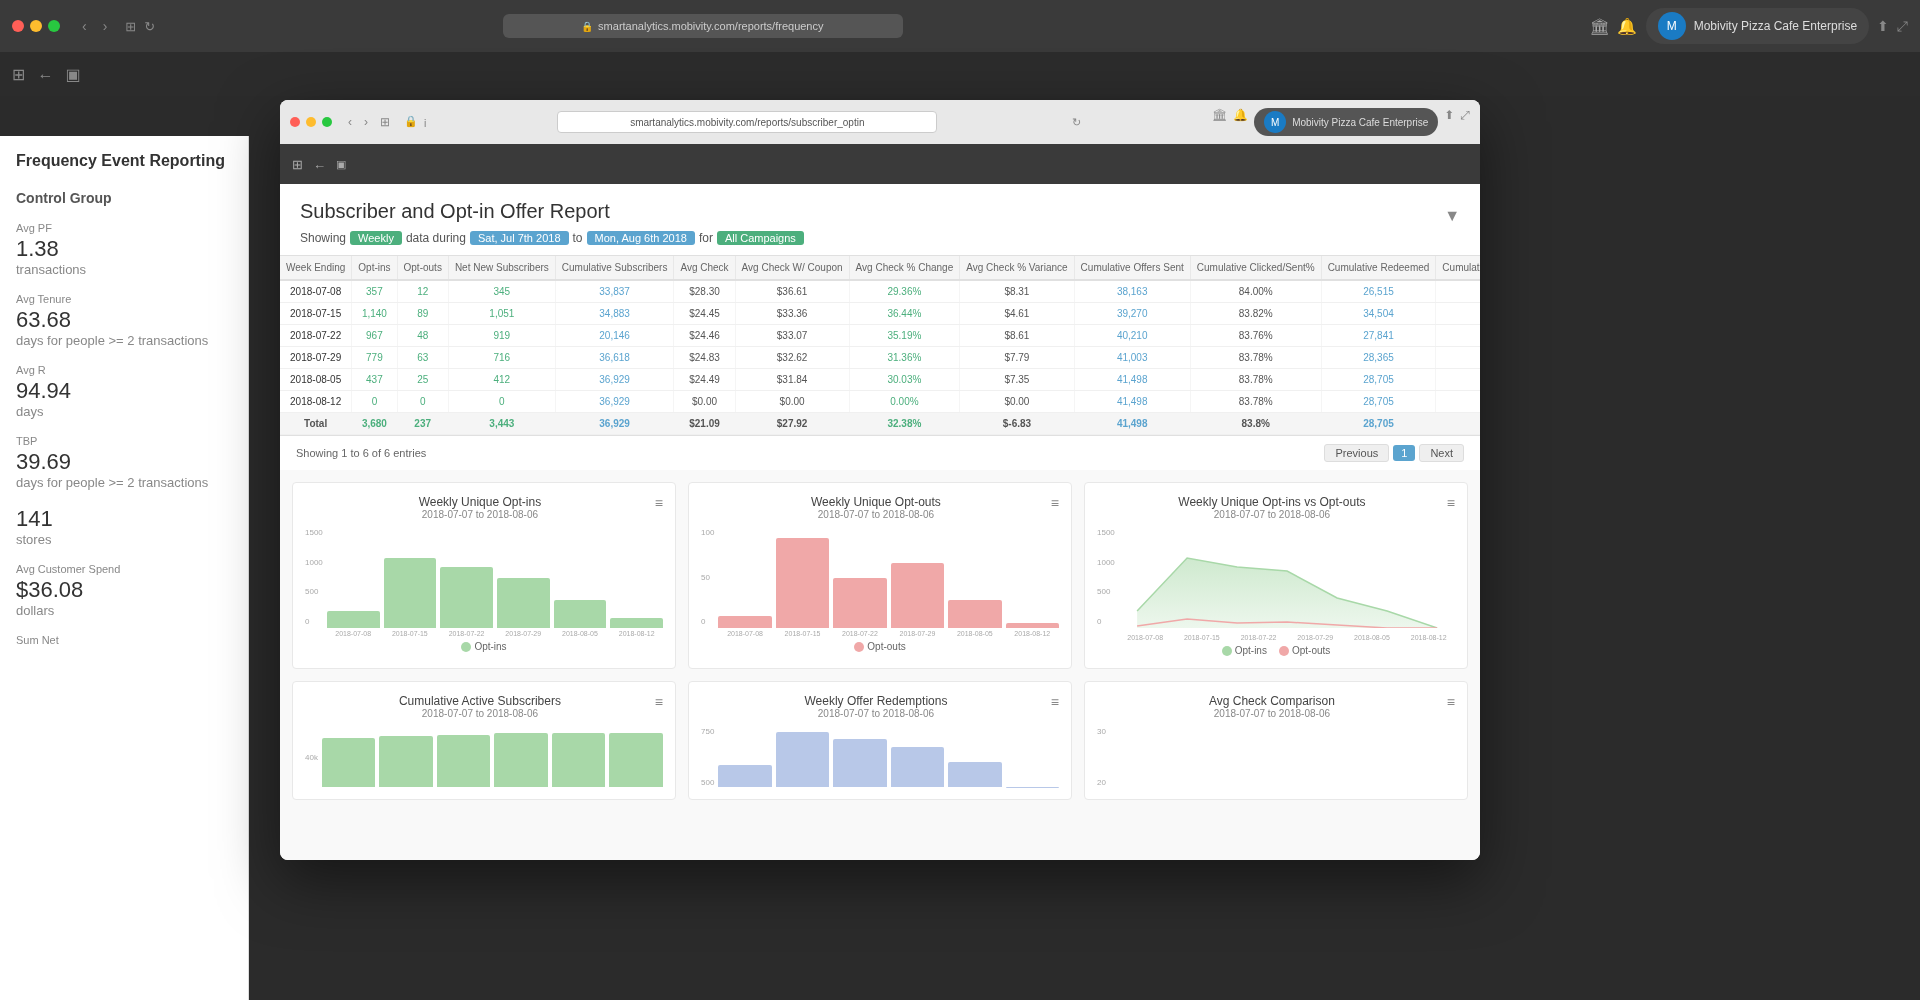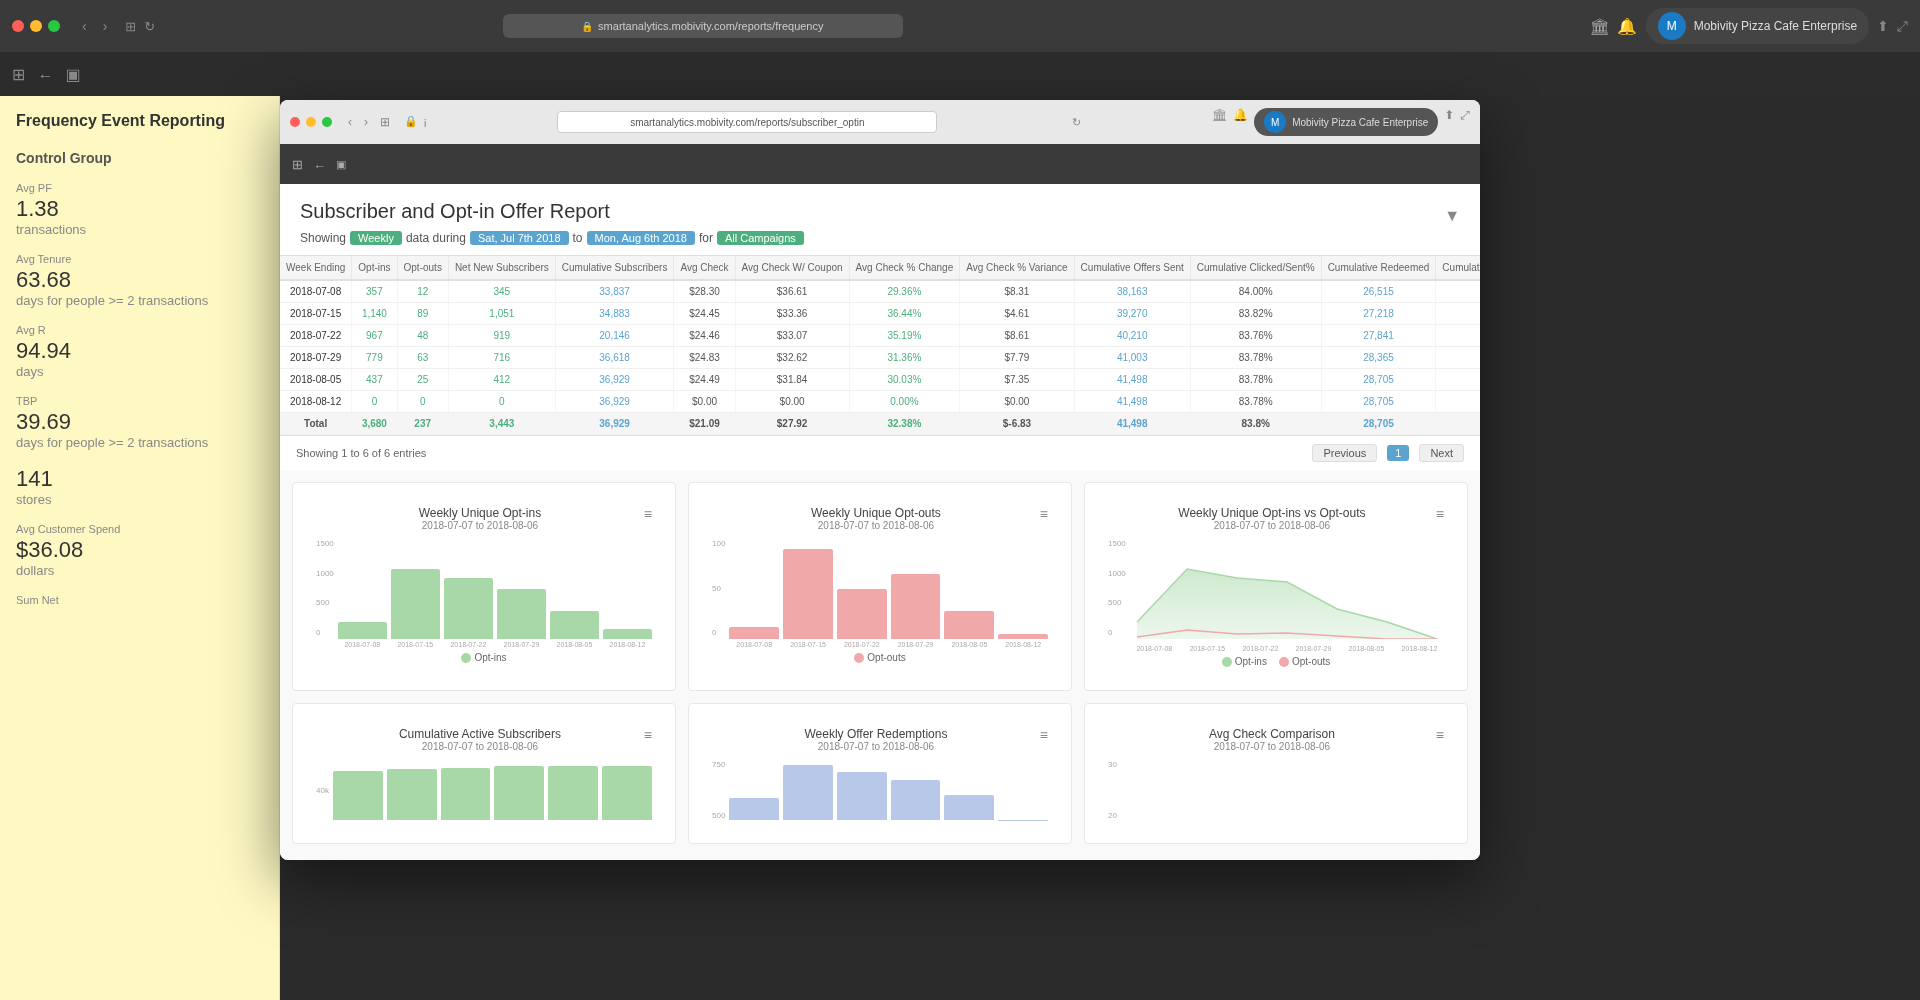--- a/index.html
+++ b/index.html
@@ -61,25 +61,26 @@
       gap: 12px;
     }
     .back-nav-icon { color: #888; font-size: 16px; }
 
     
     .back-content {
       display: flex;
       height: calc(1000px - 52px - 44px);
     }
     .back-sidebar {
-      width: 280px;
-      background: #fef9c3;
+      width: 249px;
+      background: #ffffff;
       border-right: 1px solid #ddd;
       padding: 16px;
       overflow-y: auto;
+      margin-top: 40px;
     }
     .back-sidebar-title { font-size: 16px; font-weight: 600; color: #333; margin-bottom: 20px; }
     .control-group-title { font-size: 14px; font-weight: 600; color: #555; margin-bottom: 16px; }
     .metric-item { margin-bottom: 16px; }
     .metric-label { font-size: 11px; color: #888; margin-bottom: 2px; }
     .metric-value { font-size: 22px; font-weight: 300; color: #333; }
     .metric-sub { font-size: 13px; color: #888; }
 
     
     .front-window {
@@ -182,21 +183,21 @@
     .pagination {
       display: flex; align-items: center; justify-content: space-between;
       padding: 8px 16px; font-size: 11px; color: #666; background: white; border-top: 1px solid #e0e0e0;
     }
     .page-btn { padding: 2px 10px; border: 1px solid #ddd; border-radius: 3px; color: #555; cursor: pointer; font-size: 11px; }
     .page-active { background: #5ba4cf; color: white; border-color: #5ba4cf; padding: 2px 8px; border-radius: 3px; }
 
     
     .charts-section { padding: 12px; display: grid; grid-template-columns: 1fr 1fr 1fr; gap: 12px; }
     .chart-card {
-      background: white; border-radius: 4px; border: 1px solid #e8e8e8; padding: 23px;
+      background: white; border-radius: 4px; border: 1px solid #e8e8e8; padding: 12px;
     }
     .chart-title { font-size: 12px; font-weight: 500; color: #444; text-align: center; }
     .chart-subtitle { font-size: 10px; color: #888; text-align: center; margin-bottom: 8px; }
     .chart-menu { float: right; color: #888; cursor: pointer; font-size: 14px; }
     .chart-legend { display: flex; justify-content: center; gap: 12px; margin-top: 4px; font-size: 10px; color: #666; }
     .legend-dot { width: 10px; height: 10px; border-radius: 50%; display: inline-block; margin-right: 3px; vertical-align: middle; }
 
     
     .bottom-charts { padding: 0 12px 12px; display: grid; grid-template-columns: 1fr 1fr 1fr; gap: 12px; }
   </style>
@@ -381,21 +382,21 @@
               <td class="green">1,140</td>
               <td class="green">89</td>
               <td class="green">1,051</td>
               <td class="blue">34,883</td>
               <td>$24.45</td>
               <td>$33.36</td>
               <td class="green">36.44%</td>
               <td>$4.61</td>
               <td class="blue">39,270</td>
               <td>83.82%</td>
-              <td class="blue">27,218</td>
+              <td class="blue">34,504</td>
               <td>69.3%</td>
             </tr>
             <tr>
               <td class="date">2018-07-22</td>
               <td class="green">967</td>
               <td class="green">48</td>
               <td class="green">919</td>
               <td class="blue">20,146</td>
               <td>$24.46</td>
               <td>$33.07</td>
@@ -468,21 +469,21 @@
             <td class="blue">28,705</td>
             <td>69.2%</td>
 
           </tr>
         </tfoot>
       </table>
     </div>
 
     <div class="pagination">
       <span>Showing 1 to 6 of 6 entries</span>
-      <div style="display:flex;align-items:center;gap:10px;">
+      <div style="display:flex;align-items:center;gap:4px;">
         <button class="page-btn">Previous</button>
         <span class="page-active">1</span>
         <button class="page-btn">Next</button>
       </div>
     </div>
 
     <div class="charts-section">
 
       <div class="chart-card">
         <div style="display:flex;align-items:flex-start;">

